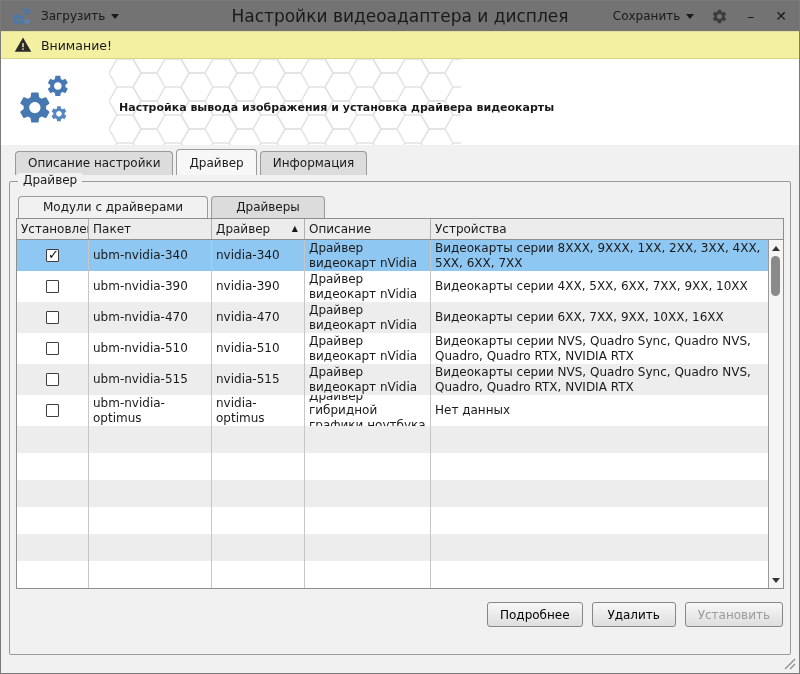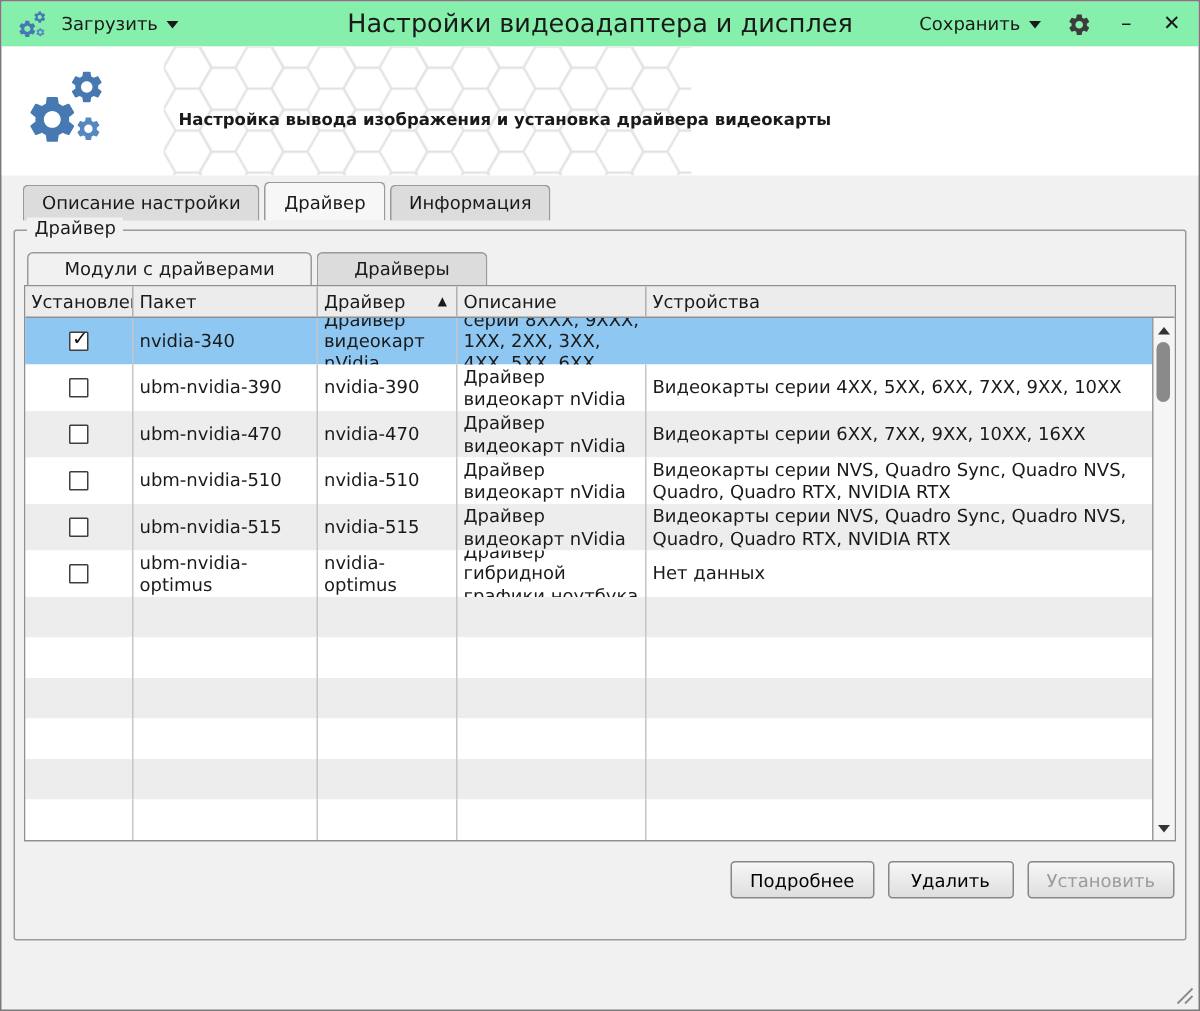--- a/index.html
+++ b/index.html
@@ -7,21 +7,21 @@
   body {
     font-family: "DejaVu Sans", "Liberation Sans", sans-serif;
     font-size: 12px; color: #1a1a1a; background: #ffffff;
   }
   .window {
     width: 800px; height: 674px; background: #f1f1f1;
     border: 1px solid #7a7a7a; position: relative; overflow: hidden;
   }
 
   
-  .titlebar { height: 30px; display: flex; align-items: center; padding: 0 10px; position: relative; background: #86efac; }
+  .titlebar { height: 30px; display: flex; align-items: center; padding: 0 10px; position: relative; background: #737373; }
   .tb-left { display: flex; align-items: center; gap: 9px; z-index: 1; }
   .tb-title { position: absolute; left: 120px; right: 120px; text-align: center; font-size: 17px; }
   .tb-right { margin-left: auto; display: flex; align-items: center; gap: 17px; z-index: 1; }
   .tb-menu { display: flex; align-items: center; gap: 6px; cursor: default; }
   .caret { width: 0; height: 0; border-left: 4px solid transparent; border-right: 4px solid transparent; border-top: 5px solid #1a1a1a; display: inline-block; }
   .tb-btn { font-size: 14px; line-height: 1; padding: 0 2px; }
 
   
   .warning-bar {
     height: 28px; background: #f3f0a2;
@@ -144,20 +144,28 @@
         <span class="caret"></span>
       </div>
       <svg viewBox="0 0 24 24" width="17" height="17">
         <use href="#gear" fill="#3c3c3c"></use>
       </svg>
       <div class="tb-btn">–</div>
       <div class="tb-btn">✕</div>
     </div>
   </div>
 
+  <div class="warning-bar">
+    <svg viewBox="0 0 24 24" width="18" height="18">
+      <path d="M1 21h22L12 2 1 21z" fill="#2b2b2b"></path>
+      <rect x="11" y="9.5" width="2" height="5.5" fill="#f3f0a2"></rect>
+      <rect x="11" y="16.5" width="2" height="2" fill="#f3f0a2"></rect>
+    </svg>
+    <span>Внимание!</span>
+  </div>
 
   <div class="header">
     <svg class="hexpattern" width="352" height="86">
       <rect width="352" height="86" fill="url(#hex)"></rect>
     </svg>
     <svg class="app-gears" viewBox="0 0 52 52" width="58" height="58">
       <use href="#gear" transform="translate(1,16) scale(1.4)" fill="#4678b2"></use>
       <use href="#gear" transform="translate(27,2) scale(0.95)" fill="#4678b2"></use>
       <use href="#gear" transform="translate(31,30) scale(0.7)" fill="#5588c0"></use>
     </svg>
@@ -207,20 +215,21 @@
             <span>Устройства</span>
           </div>
       </div>
 
       <div class="tbody">
 
         <div class="trow selected">
           <div class="cell c-check">
               <span class="checkbox checked"></span>
             </div>
+          <div class="cell">ubm-nvidia-340</div>
           <div class="cell">nvidia-340</div>
           <div class="cell">Драйвер видеокарт nVidia</div>
           <div class="cell">Видеокарты серии 8XXX, 9XXX, 1XX, 2XX, 3XX, 4XX, 5XX, 6XX, 7XX</div>
         </div>
 
         <div class="trow">
           <div class="cell c-check">
               <span class="checkbox"></span>
             </div>
           <div class="cell">ubm-nvidia-390</div>

